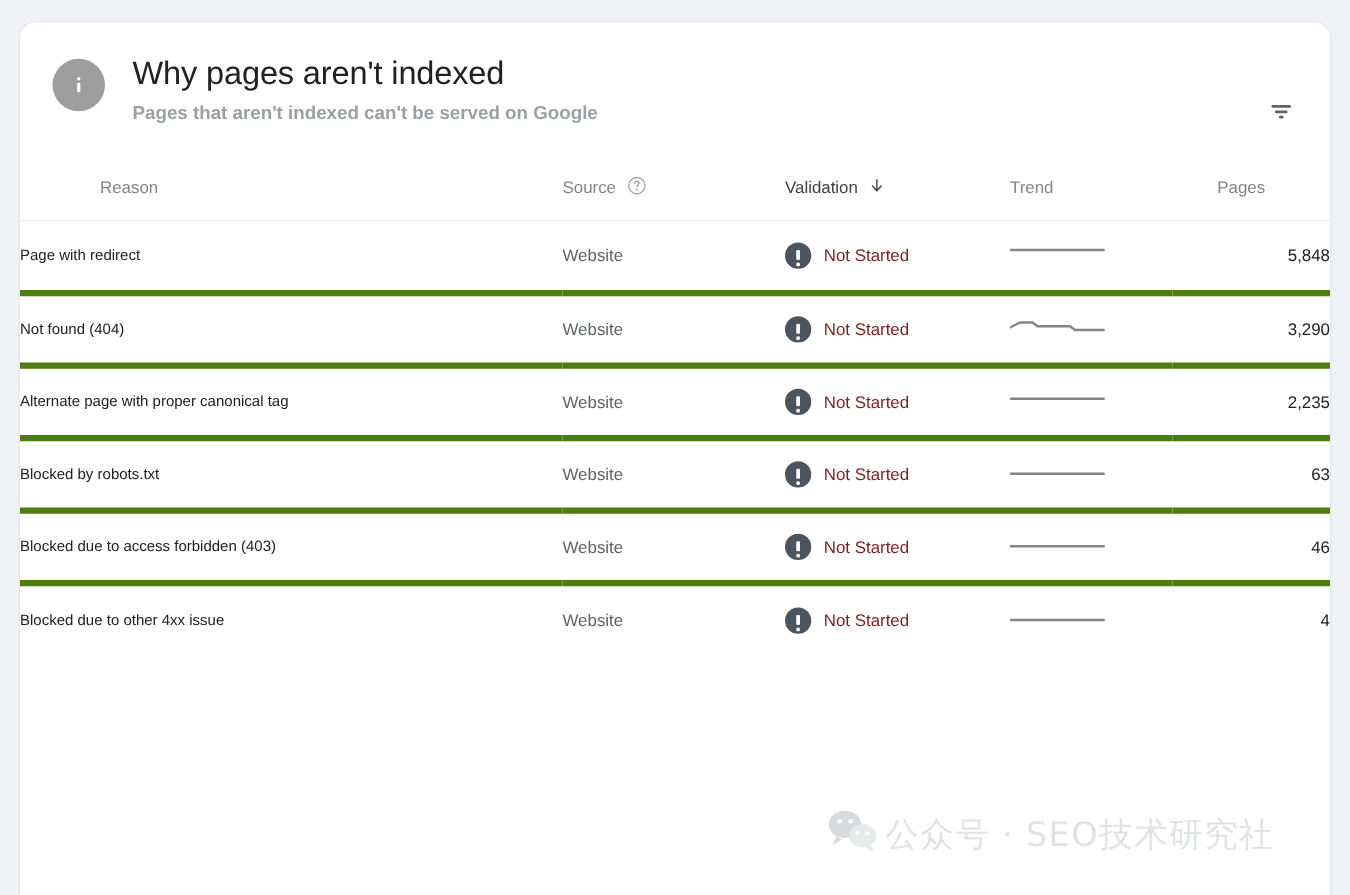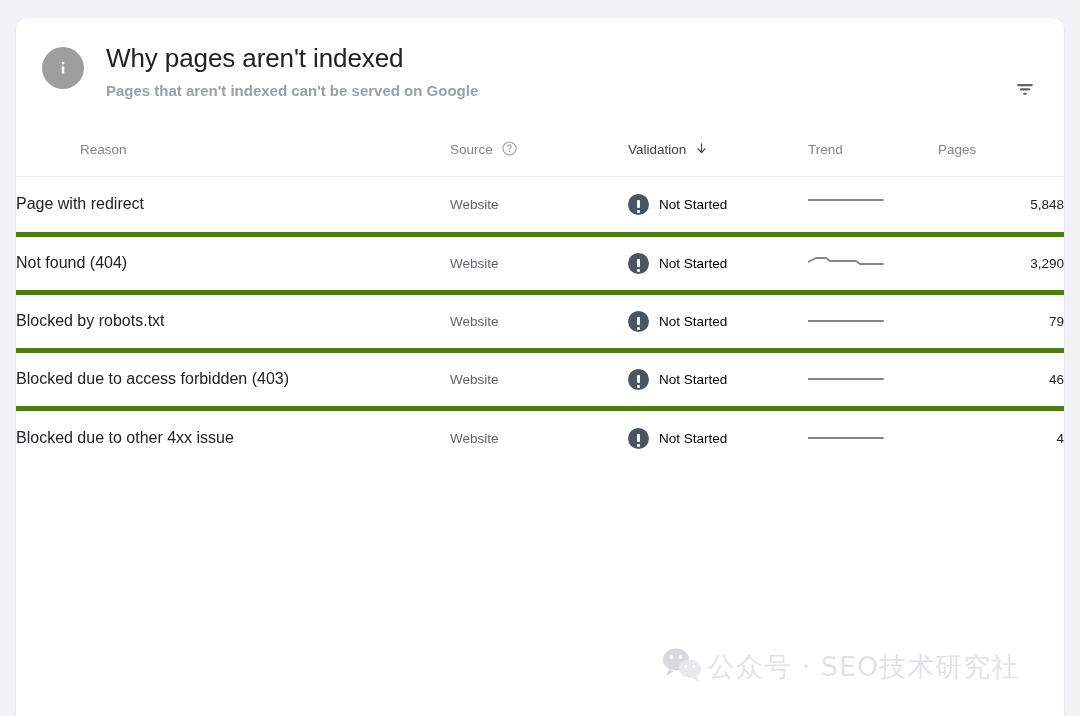--- a/index.html
+++ b/index.html
@@ -113,32 +113,32 @@
     text-align: left;
   }
   thead th .hcell {
     display: flex;
     align-items: center;
     gap: 8px;
   }
   thead th.th-reason .hcell { padding-left: 64px; }
   thead th.th-valid  { color: #3c4043; font-weight: 500; }
   thead th.th-pages .hcell {
-    justify-content: flex-start;
+    justify-content: center;
     padding-right: 16px;
   }
 
   tbody tr {
     height: 58px;
     border-top: 5px solid #4d7c0f;
   }
   tbody tr:first-child { border-top: 1px solid #eceef0; }
 
   .cell-reason {
-    font-size: 16px;
+    font-size: 12px;
     color: #202124;
     padding-left: 40px;
     white-space: nowrap;
     margin-top: 24px;
   }
   .cell-source {
     font-size: 13.5px;
     color: #5f6368;
     white-space: nowrap;
   }
@@ -169,21 +169,21 @@
     position: absolute;
     left: 0;
     top: 10px;
     width: 2.6px;
     height: 2.6px;
     border-radius: 50%;
     background: #ffffff;
   }
   .status-label {
     font-size: 13.5px;
-    color: #000000;
+    color: #7f1d1d;
     font-weight: 500;
     white-space: nowrap;
   }
   .cell-trend { padding-left: 2px; }
   .spark { display: block; }
   .cell-pages {
     font-size: 13.5px;
     color: #202124;
     text-align: right;
     padding-right: 16px;
@@ -319,36 +319,54 @@
             </span>
           </td>
           <td class="cell-trend">
             <svg class="spark" width="80" height="22" viewBox="0 0 80 22">
               <polyline points="0,10 8,6 18,6 22,9 48,9 52,12 75,12" fill="none" stroke="#80868b" stroke-width="1.9" stroke-linejoin="round" stroke-linecap="round"></polyline>
             </svg>
           </td>
           <td class="cell-pages"><span>3,290</span></td>
         </tr>
         <tr>
+          <td class="cell-reason"><span>Alternate page with proper canonical tag</span></td>
+          <td class="cell-source"><span>Website</span></td>
+          <td class="cell-valid">
+            <span class="vwrap">
+              <span class="status-dot">
+                <span class="bang"></span>
+              </span>
+              <span class="status-label">Not Started</span>
+            </span>
+          </td>
+          <td class="cell-trend">
+            <svg class="spark" width="80" height="22" viewBox="0 0 80 22">
+              <polyline points="0,9 20,9 40,9 55,9 75,9" fill="none" stroke="#80868b" stroke-width="1.9" stroke-linejoin="round" stroke-linecap="round"></polyline>
+            </svg>
+          </td>
+          <td class="cell-pages"><span>2,235</span></td>
+        </tr>
+        <tr>
           <td class="cell-reason"><span>Blocked by robots.txt</span></td>
           <td class="cell-source"><span>Website</span></td>
           <td class="cell-valid">
             <span class="vwrap">
               <span class="status-dot">
                 <span class="bang"></span>
               </span>
               <span class="status-label">Not Started</span>
             </span>
           </td>
           <td class="cell-trend">
             <svg class="spark" width="80" height="22" viewBox="0 0 80 22">
               <polyline points="0,11 20,11 40,11 55,11 75,11" fill="none" stroke="#80868b" stroke-width="1.9" stroke-linejoin="round" stroke-linecap="round"></polyline>
             </svg>
           </td>
-          <td class="cell-pages"><span>79</span></td>
+          <td class="cell-pages"><span>63</span></td>
         </tr>
         <tr>
           <td class="cell-reason"><span>Blocked due to access forbidden (403)</span></td>
           <td class="cell-source"><span>Website</span></td>
           <td class="cell-valid">
             <span class="vwrap">
               <span class="status-dot">
                 <span class="bang"></span>
               </span>
               <span class="status-label">Not Started</span>

